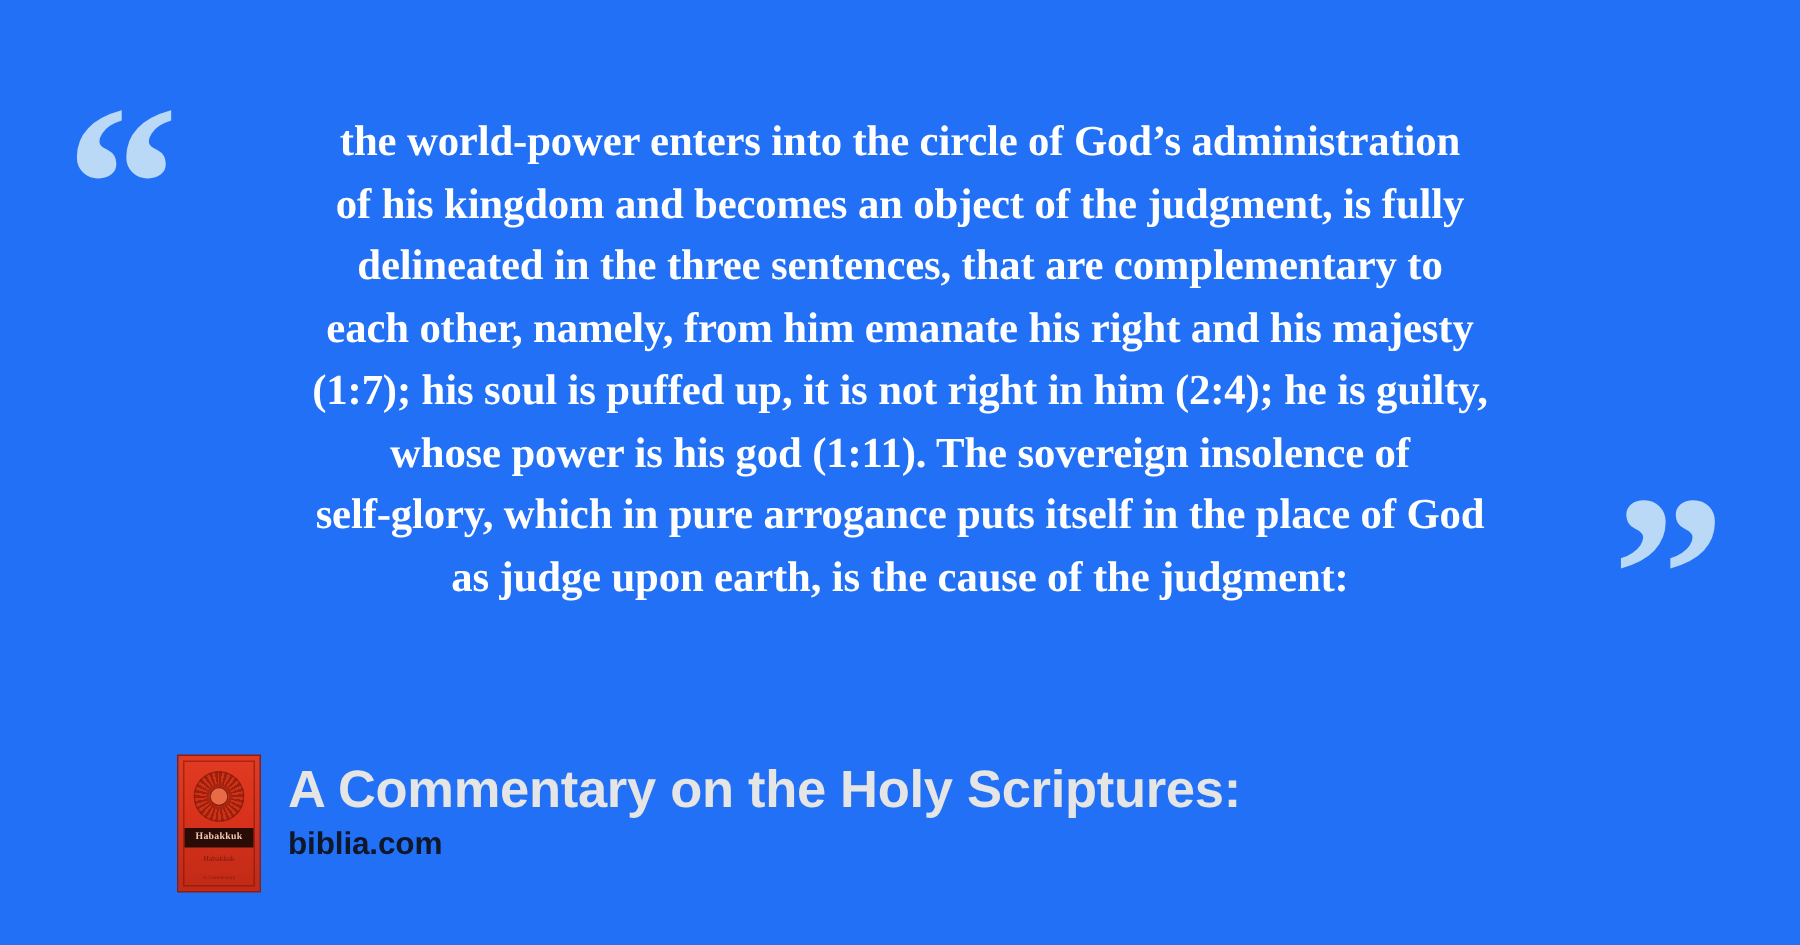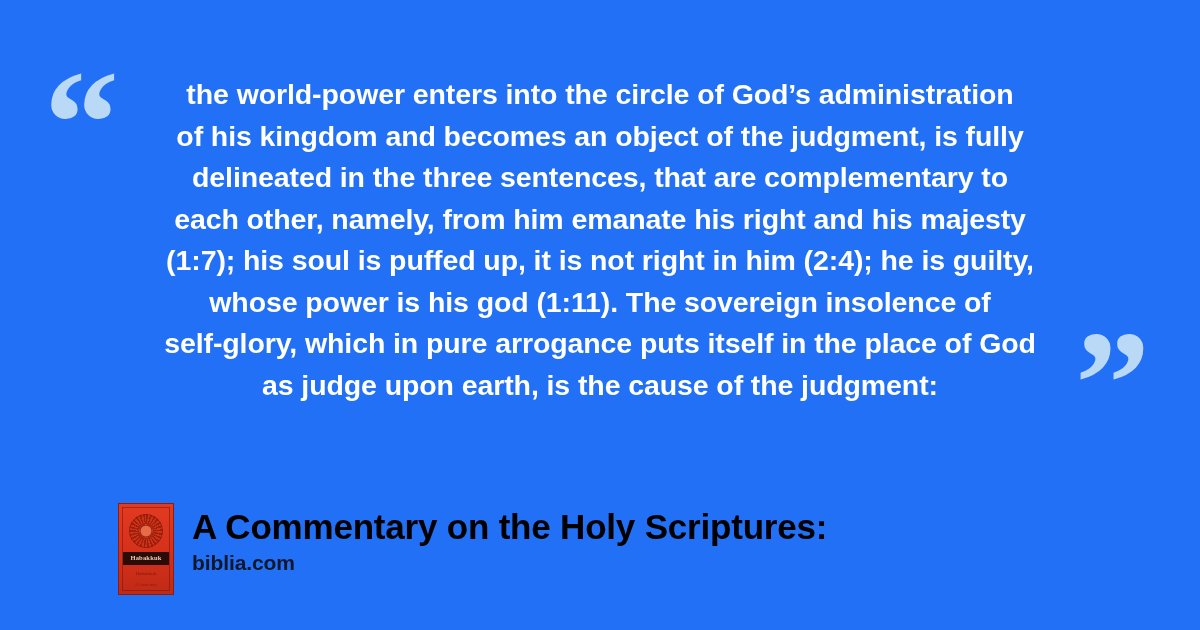--- a/index.html
+++ b/index.html
@@ -51,21 +51,21 @@
     font-size: 150px;
   }
 
   .quote-text {
     position: absolute;
     left: 98px;
     top: 16px;
     width: 1004px;
     text-align: center;
     color: #ffffff;
-    font-family: Liberation Sans, sans-serif;
+    font-family: Liberation Serif, serif;
     font-weight: 700;
     font-size: 28.5px;
     line-height: 41.5px;
     letter-spacing: -0.1px;
     white-space: pre-line;
   }
 
   
   .footer {
     position: absolute;
@@ -165,21 +165,21 @@
     font-size: 3.6px;
     line-height: 1;
     white-space: nowrap;
   }
 
   .footer-text {
     margin-left: 18px;
     padding-top: 2px;
   }
   .footer-title {
-    color: #000000;
+    color: #e5e5e5;
     font-family: "Liberation Sans", sans-serif;
     font-weight: 700;
     font-size: 35px;
     line-height: 44px;
     letter-spacing: -0.2px;
     white-space: nowrap;
   }
   .footer-site {
     color: #0f172a;
     font-family: "Liberation Sans", sans-serif;

